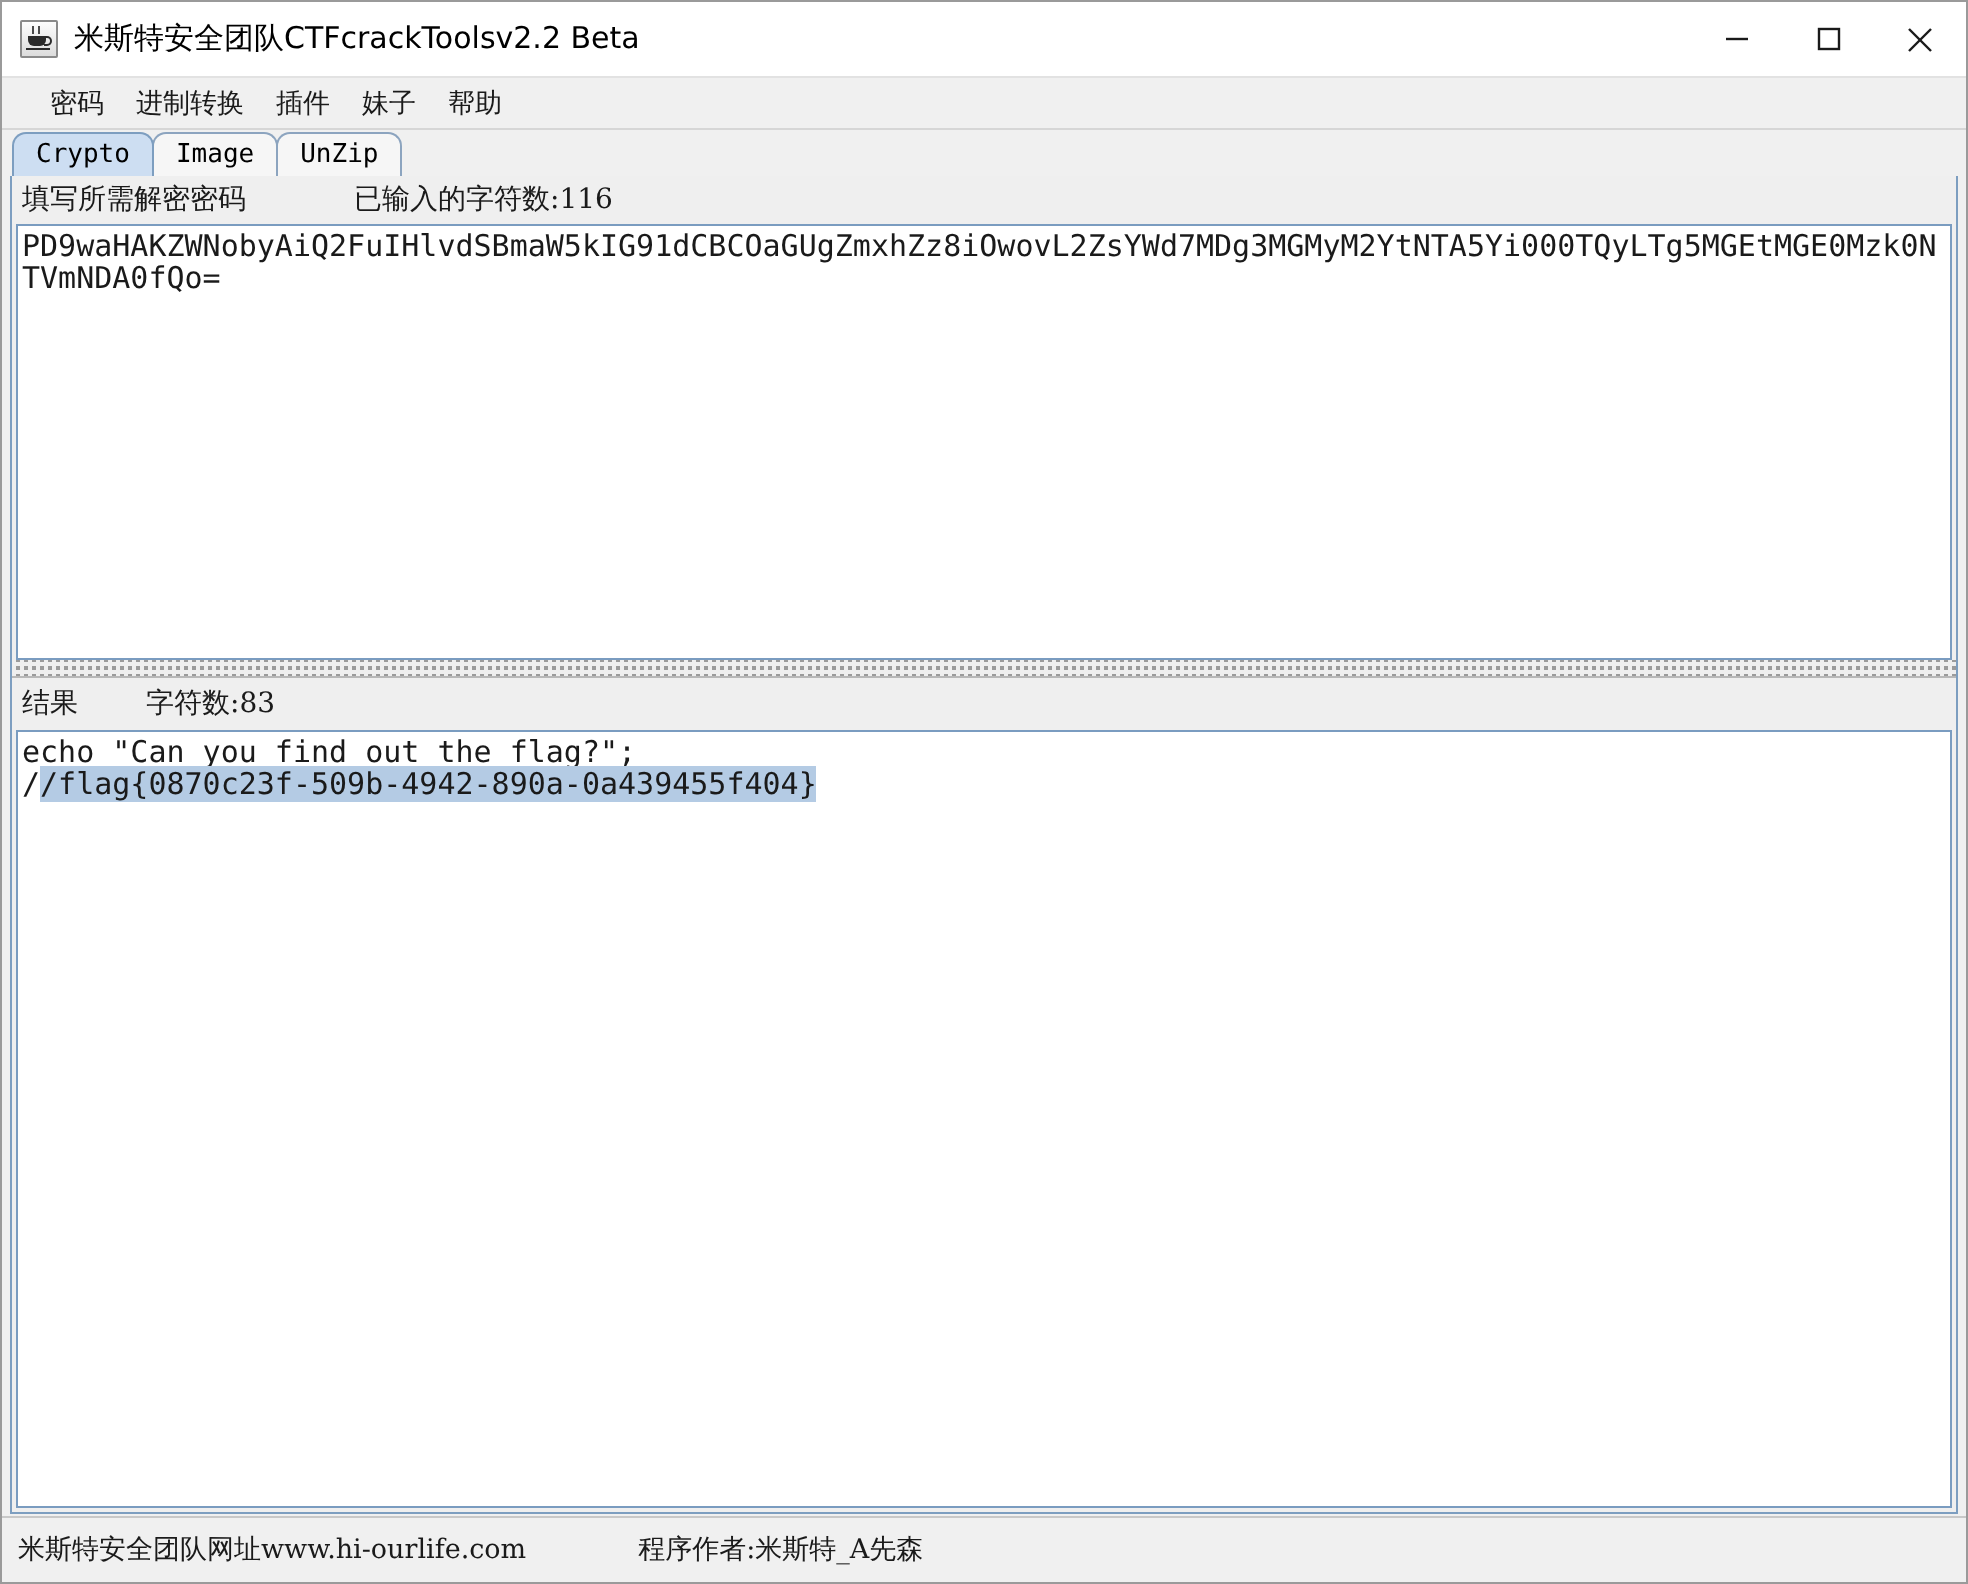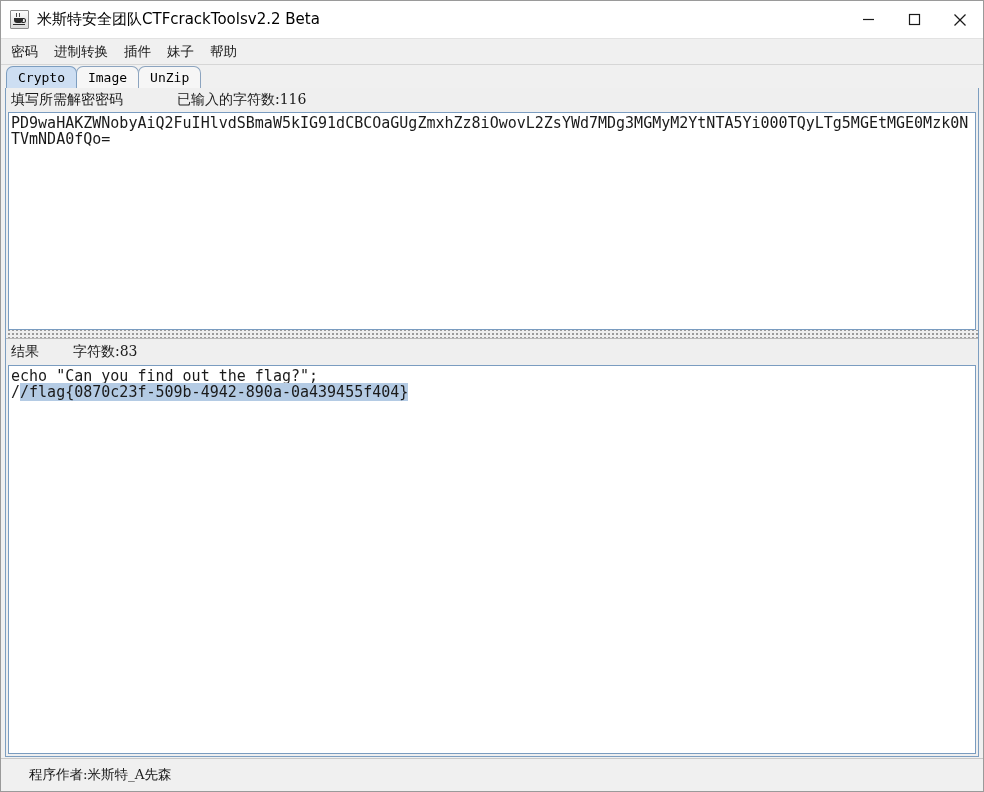--- a/index.html
+++ b/index.html
@@ -111,21 +111,21 @@
   }
   .tbtn svg { display: block; }
 
   
   .menubar {
     flex: 0 0 25px;
     height: 25px;
     background: #f0f0f0;
     display: flex;
     align-items: center;
-    padding-left: 2px;
+    padding-left: 16px;
     border-bottom: 1px solid #d6d6d6;
   }
   .menu-item {
     font-family: "DejaVu Serif", "Liberation Serif", serif;
     font-size: 13.5px;
     color: #1a1a1a;
     padding: 2px 8px;
     white-space: nowrap;
   }
 
@@ -254,21 +254,21 @@
     padding-left: 8px;
     background: #f0f0f0;
     border-top: 1px solid #c8c8c8;
   }
   .status-text {
     font-family: "DejaVu Serif", "Liberation Serif", serif;
     font-size: 13.5px;
     color: #1a1a1a;
     white-space: nowrap;
   }
-  .status-text.author { margin-left: 20px; }
+  .status-text.author { margin-left: 56px; }
 </style>
 </head>
 <body>
 
 <div class="window">
 
   <div class="titlebar">
     <div class="title-left">
       <div class="app-icon">
         <span class="steam"></span>
@@ -330,16 +330,17 @@
     </div>
 
     <div class="result-area">
       <div class="mono-text"><span>echo "Can you find out the flag?";</span><span class="sel"></span></div>
       <div class="mono-text"><span>/</span><span class="sel">/flag{0870c23f-509b-4942-890a-0a439455f404}</span></div>
     </div>
 
   </div>
 
   <div class="statusbar">
+    <span class="status-text">米斯特安全团队网址www.hi-ourlife.com</span>
     <span class="status-text author">程序作者:米斯特_A先森</span>
   </div>
 
 </div>
 
 </body></html>

